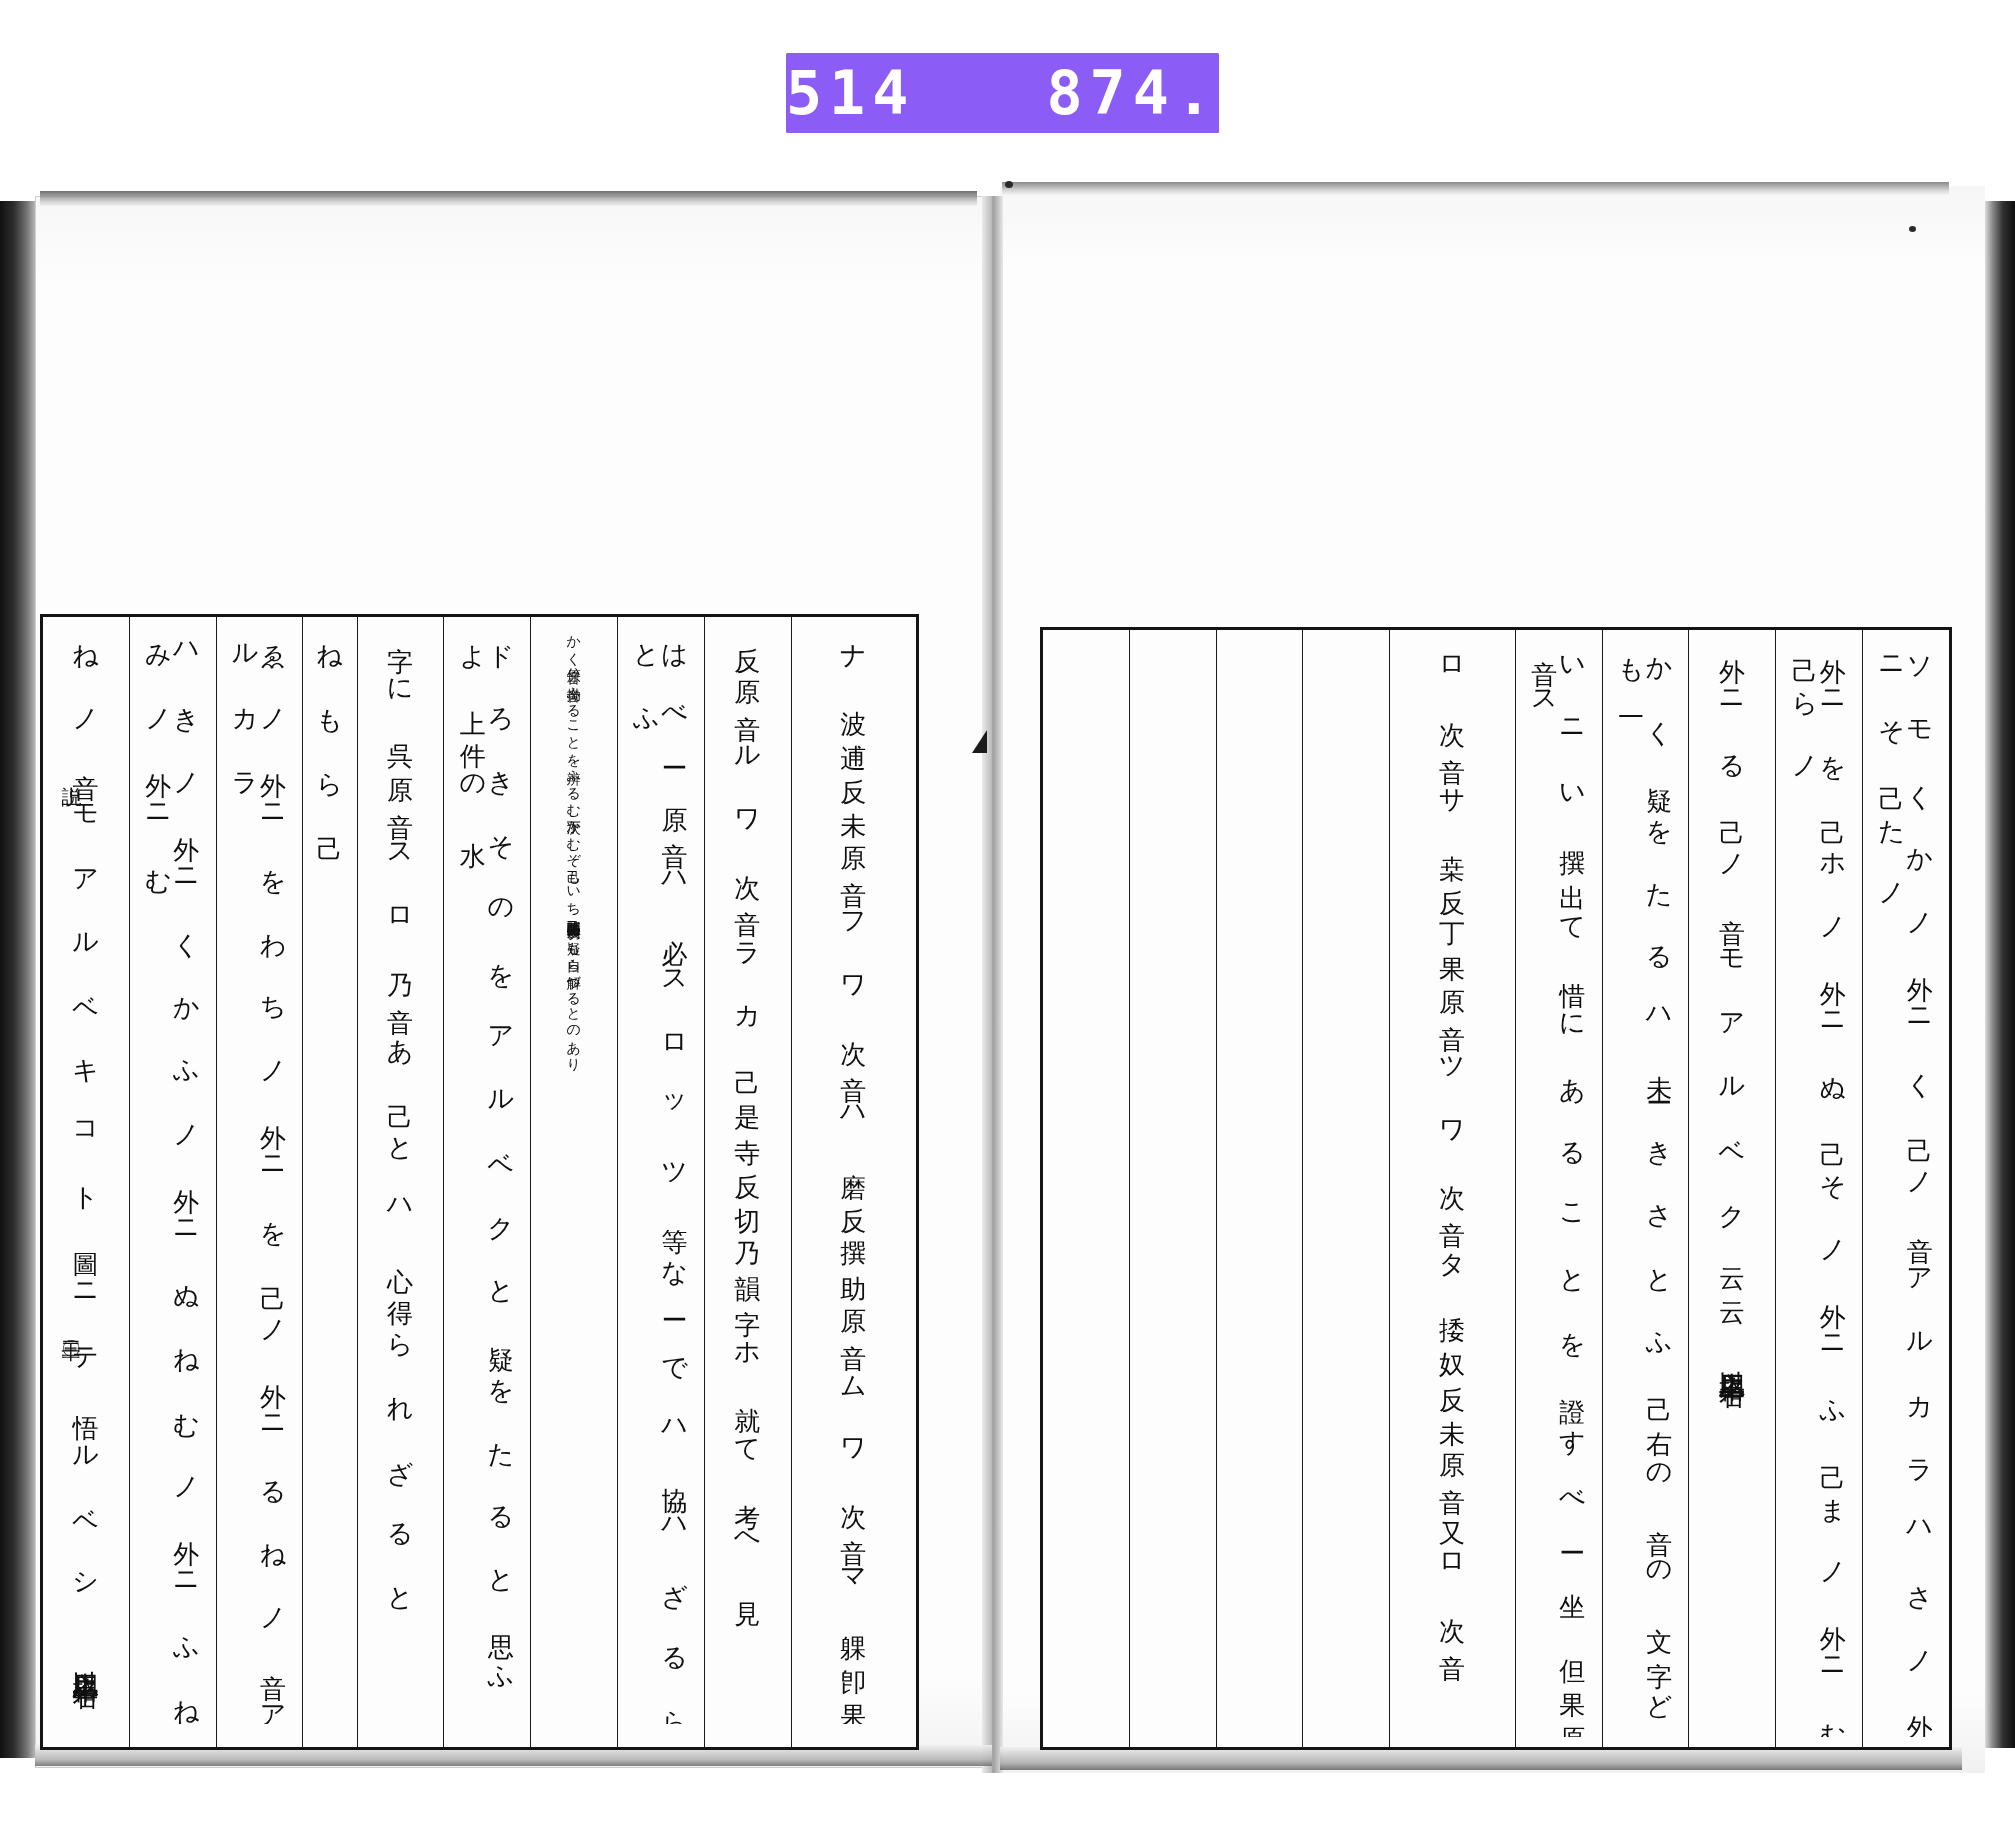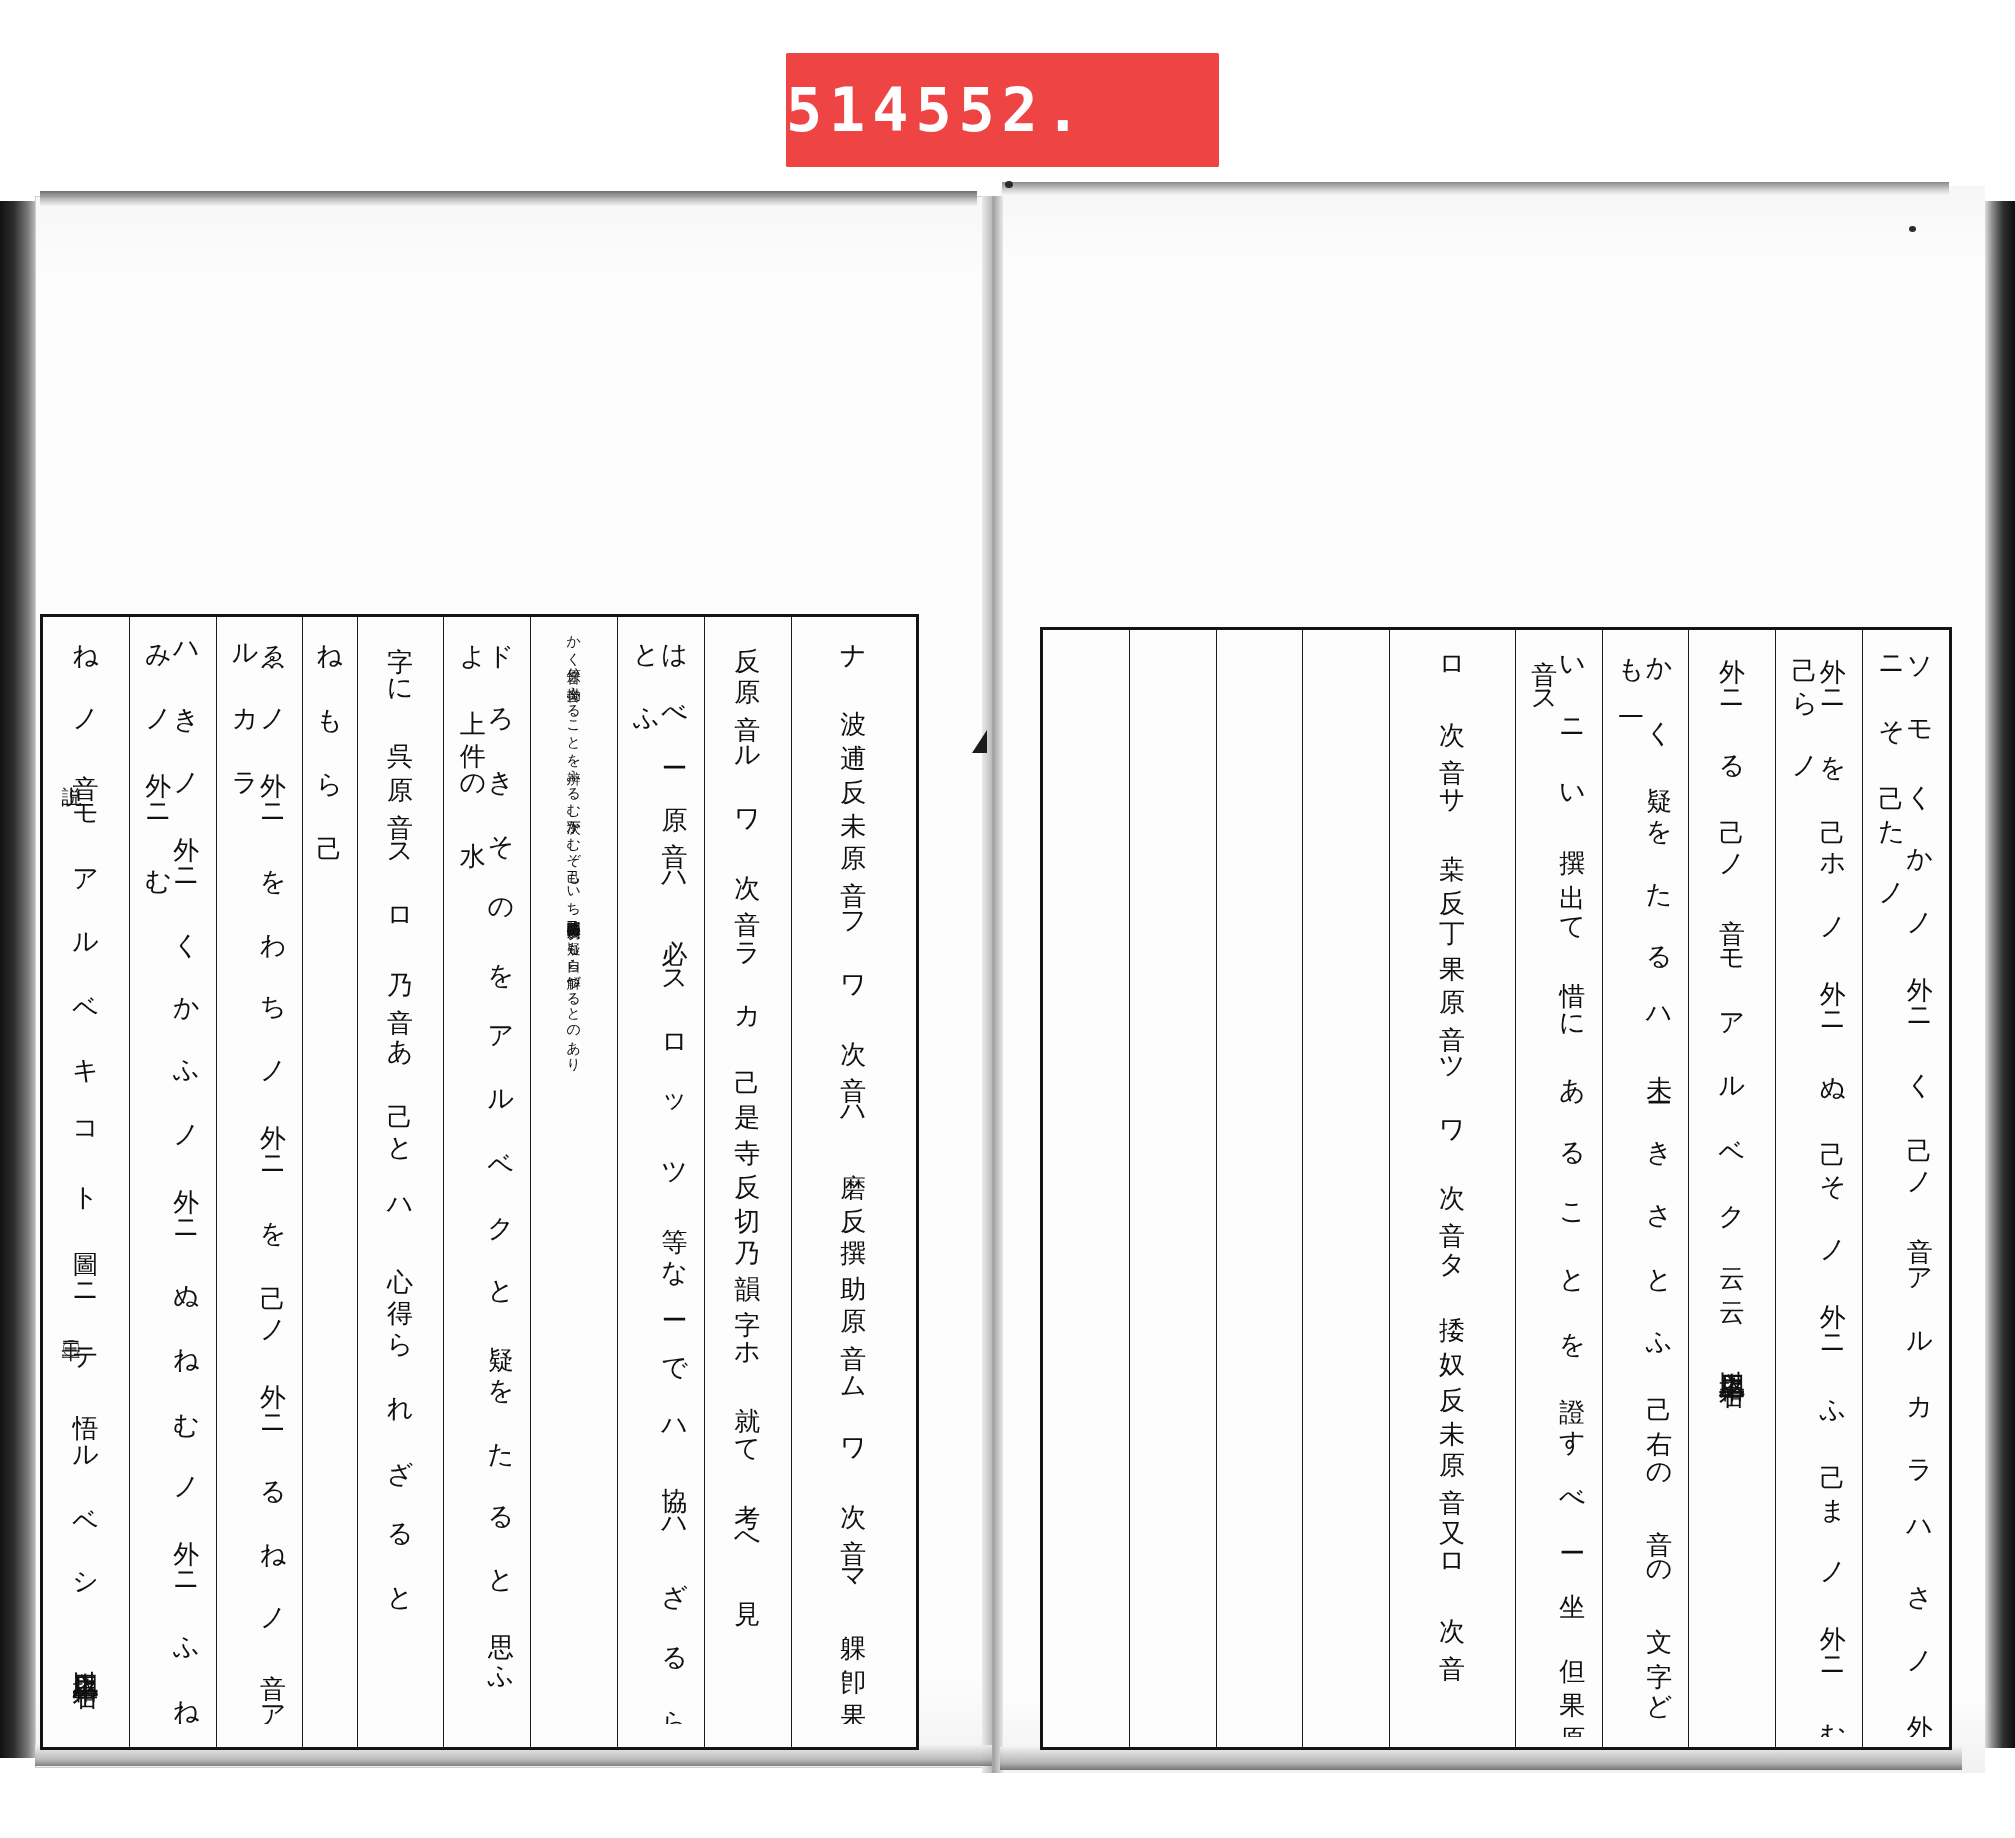--- a/index.html
+++ b/index.html
@@ -14,25 +14,25 @@
     font-family: "DejaVu Sans", sans-serif;
     overflow: hidden;
   }
 
   
   .film-counter {
     position: absolute;
     left: 786px;
     top: 53px;
     width: 433px;
-    height: 114px;
-    background: #ef4444;
+    height: 80px;
+    background: #8b5cf6;
     display: flex;
     align-items: center;
-    justify-content: flex-start;
+    justify-content: space-between;
     border-radius: 1.5px;
   }
   .film-counter .digits {
     color: #ffffff;
     font-family: "DejaVu Sans Mono", monospace;
     font-size: 60px;
     font-weight: bold;
     letter-spacing: 7px;
     line-height: 1;
   }
@@ -192,21 +192,21 @@
     position: absolute;
     background: #2a2a2a;
     border-radius: 50%;
   }
 </style>
 </head>
 <body>
 
 <div class="film-counter">
   <span class="digits">514</span>
-  <span class="digits">552.</span>
+  <span class="digits">874.</span>
 </div>
 
 <div class="scan-area">
 
   <div class="film-edge-left"></div>
   <div class="film-edge-right"></div>
 
   <div class="paper paper-left"></div>
   <div class="paper paper-right"></div>
   <div class="gutter"></div>

